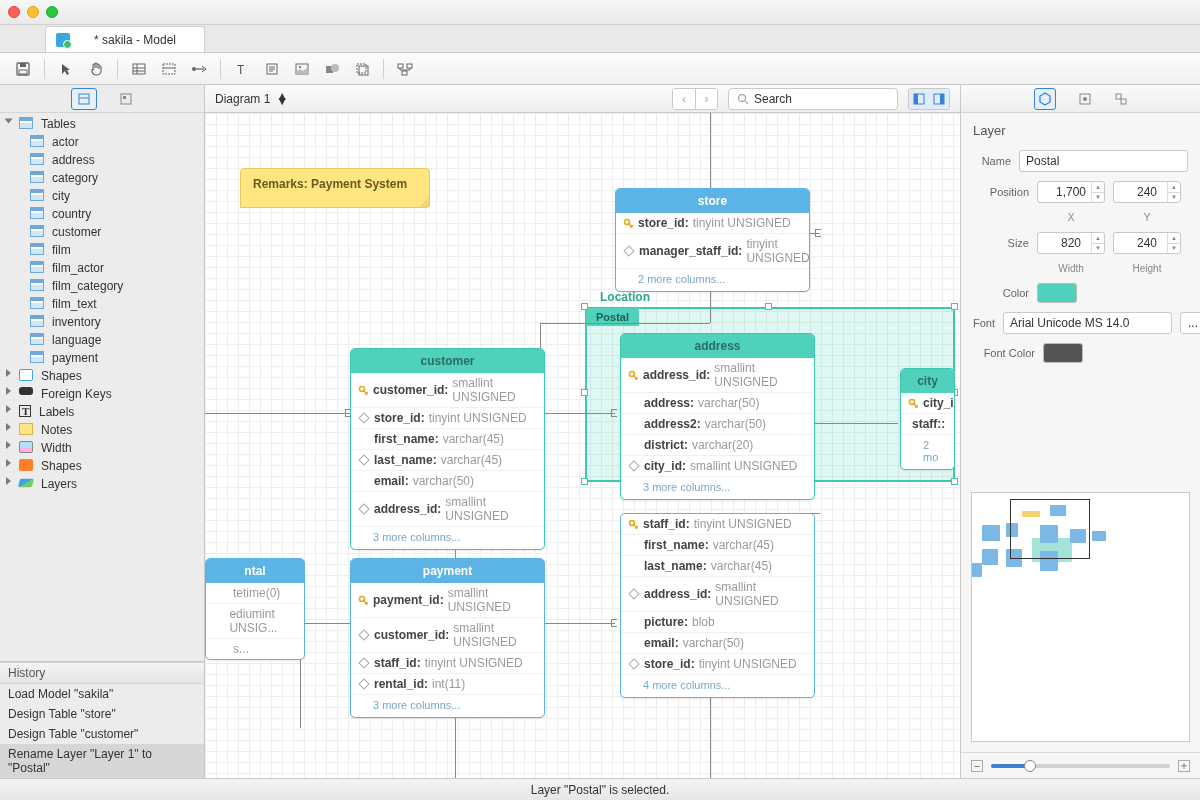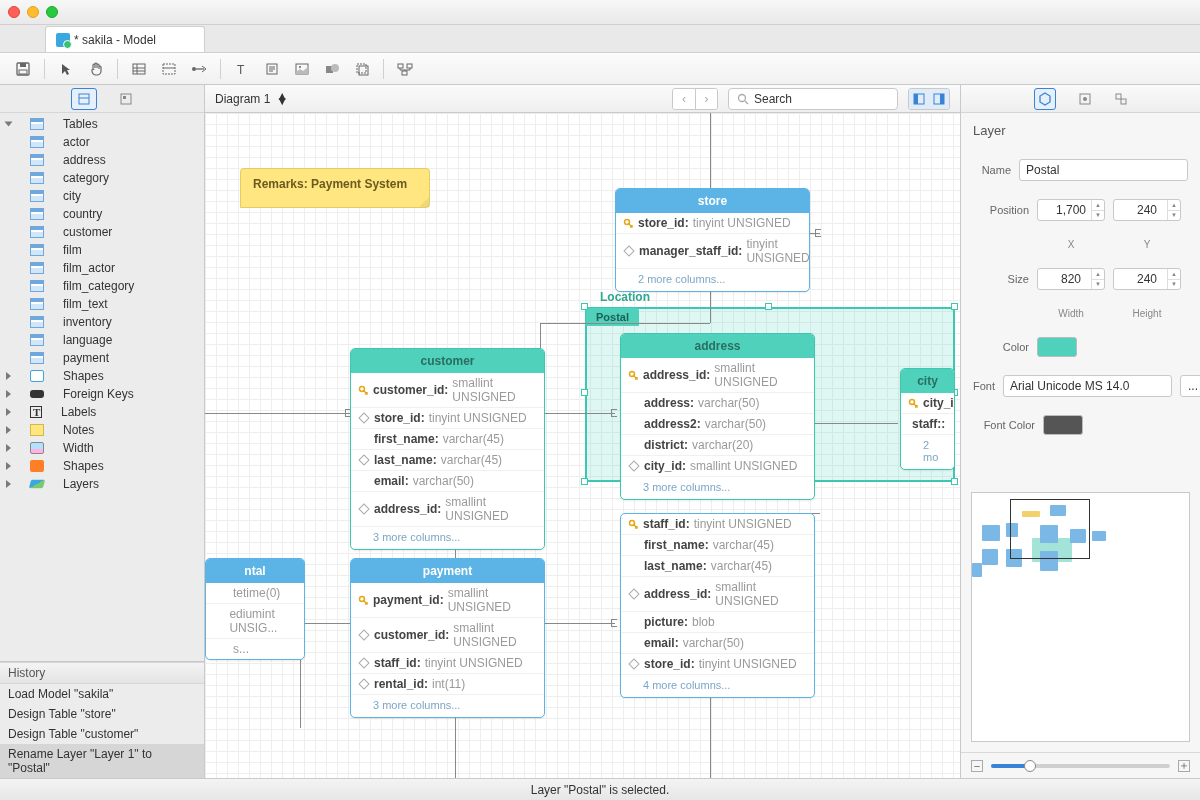--- a/index.html
+++ b/index.html
@@ -6,34 +6,34 @@
 body{background:#f2f2f2;width:1200px;height:800px;overflow:hidden;position:relative}
 
 .titlebar{height:25px;background:linear-gradient(#f7f7f7,#e9e9e9);border-bottom:1px solid #d0d0d0;display:flex;align-items:center;padding:0 8px}
 .traffic{display:flex;gap:7px;margin-right:10px}
 .dot{width:12px;height:12px;border-radius:50%}
 .dot.r{background:#ff5f56;border:1px solid #e0443e}
 .dot.y{background:#ffbd2e;border:1px solid #dea123}
 .dot.g{background:#27c93f;border:1px solid #1aab29}
 
 .tabrow{height:28px;background:#e9e9e9;border-bottom:1px solid #cfcfcf;display:flex;align-items:flex-end;padding-left:45px}
-.doctab{background:#fff;border:1px solid #cfcfcf;border-bottom:none;border-radius:3px 3px 0 0;height:26px;min-width:160px;display:flex;align-items:center;padding:0 10px;gap:4px}
+.doctab{background:#fff;border:1px solid #cfcfcf;border-bottom:none;border-radius:3px 3px 0 0;height:26px;min-width:160px;display:flex;align-items:center;padding:0 10px;gap:24px}
 .docicon{width:14px;height:14px;background:#3aa7e0;border-radius:2px;position:relative}
 .docicon:before{content:"";position:absolute;right:-2px;bottom:-2px;width:7px;height:7px;background:#38c172;border-radius:50%;border:1px solid #fff}
 
 .toolbar{height:32px;background:linear-gradient(#fcfcfc,#f1f1f1);border-bottom:1px solid #c9c9c9;display:flex;align-items:center;padding:0 10px;gap:4px}
 .tbtn{width:26px;height:26px;display:flex;align-items:center;justify-content:center;border-radius:3px;cursor:pointer}
 .tsep{width:1px;height:20px;background:#d0d0d0;margin:0 4px}
 
 .main{display:flex;height:calc(800px - 25px - 28px - 32px - 22px)}
 .leftcol{width:205px;background:#ececec;border-right:1px solid #c9c9c9;display:flex;flex-direction:column}
 .lefttabs{height:28px;display:flex;align-items:center;justify-content:center;gap:22px;border-bottom:1px solid #d6d6d6}
 .section-h{background:linear-gradient(#f4f4f4,#e4e4e4);border-top:1px solid #d6d6d6;border-bottom:1px solid #d6d6d6;padding:3px 8px;font-weight:500;color:#555}
 .tree{flex:1;overflow:auto;padding:2px 0}
-.tnode{display:flex;align-items:center;gap:19px;padding:2px 6px;cursor:pointer}
+.tnode{display:flex;align-items:flex-start;gap:8px;padding:2px 6px;cursor:pointer}
 .tri{width:0;height:0;border-top:4px solid transparent;border-bottom:4px solid transparent;border-left:5px solid #7a7a7a;transform:rotate(90deg);flex:none}
 .tri.col{transform:rotate(0)}
 .ticon{width:14px;height:12px;flex:none}
 .tableicon{background:linear-gradient(#fff 50%,#cfe6fb 50%);border:1px solid #6fa8dc;position:relative}
 .tableicon:before{content:"";position:absolute;left:0;right:0;top:0;height:3px;background:#6fa8dc}
 .viewicon{background:#fff;border:1px solid #3aa7e0;border-radius:2px}
 .keyicon{width:14px;height:8px;background:#333;border-radius:3px;position:relative}
 .noteicon{background:#ffe680;border:1px solid #d4b748}
 .imgicon{background:linear-gradient(#b3e0ff 60%,#ffb3e0 60%);border:1px solid #888;border-radius:2px}
 .shapeicon{background:#ff7f27;border-radius:2px}
@@ -74,21 +74,21 @@
 .layerbox{position:absolute;border:2px solid #3dc7b0;background:rgba(79,209,187,.18);border-radius:4px}
 .layerbox.sel{border-style:solid}
 .layerbox .ltab{position:absolute;top:-1px;left:-1px;background:#4fd1bb;color:#1f5f55;padding:3px 10px;border-radius:3px 3px 0 0;font-size:11px;font-weight:600}
 .grouplabel{position:absolute;color:#2fa890;font-weight:600;font-size:12px}
 .handle{position:absolute;width:7px;height:7px;background:#fff;border:1px solid #3dc7b0}
 .conn{position:absolute;background:#888;z-index:0}
 .connend{position:absolute;width:6px;height:8px;border-top:1px solid #888;border-bottom:1px solid #888}
 
 .rightcol{width:240px;background:#f6f6f6;border-left:1px solid #c9c9c9;display:flex;flex-direction:column}
 .righttabs{height:28px;display:flex;align-items:center;justify-content:center;gap:22px;border-bottom:1px solid #d6d6d6;background:linear-gradient(#fafafa,#eee)}
-.insp{padding:10px 12px;display:flex;flex-direction:column;gap:18px}
+.insp{padding:10px 12px;display:flex;flex-direction:column;gap:9px}
 .insp-h{font-size:13px;color:#555;padding-bottom:3px}
 .irow{display:flex;align-items:center;gap:8px}
 .ilbl{width:56px;text-align:right;color:#666;font-size:11px}
 .itxt{flex:1;height:22px;border:1px solid #c9c9c9;border-radius:3px;background:#fff;padding:0 6px;font-size:12px}
 .istep{width:68px;height:22px;border:1px solid #c9c9c9;border-radius:3px;background:#fff;display:flex;align-items:center;position:relative}
 .istep input{flex:1;border:none;outline:none;text-align:center;font-size:12px;width:48px}
 .isteppers{width:13px;right:0;top:0;bottom:0;position:absolute;display:flex;flex-direction:column;border-left:1px solid #ddd}
 .isteppers div{flex:1;display:flex;align-items:center;justify-content:center;font-size:6px;color:#888}
 .isteppers div+div{border-top:1px solid #ddd}
 .sub{display:flex;gap:8px}

